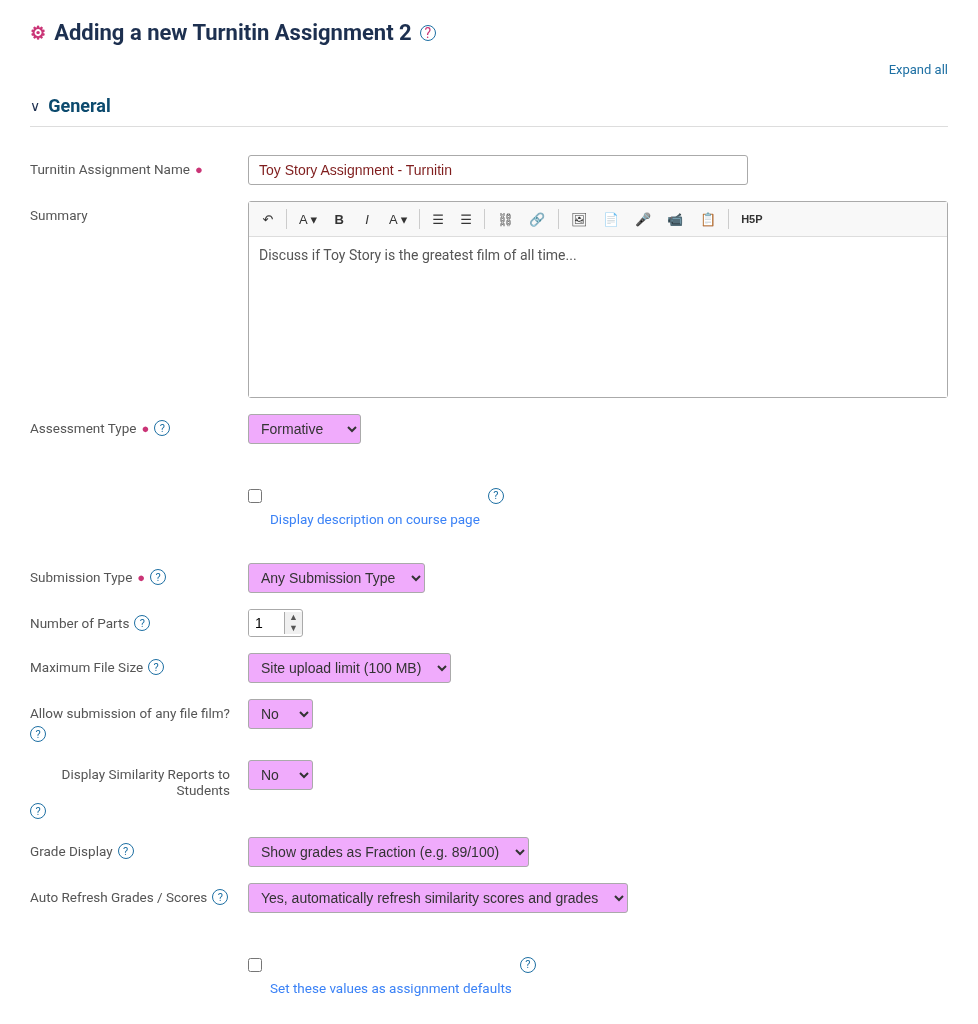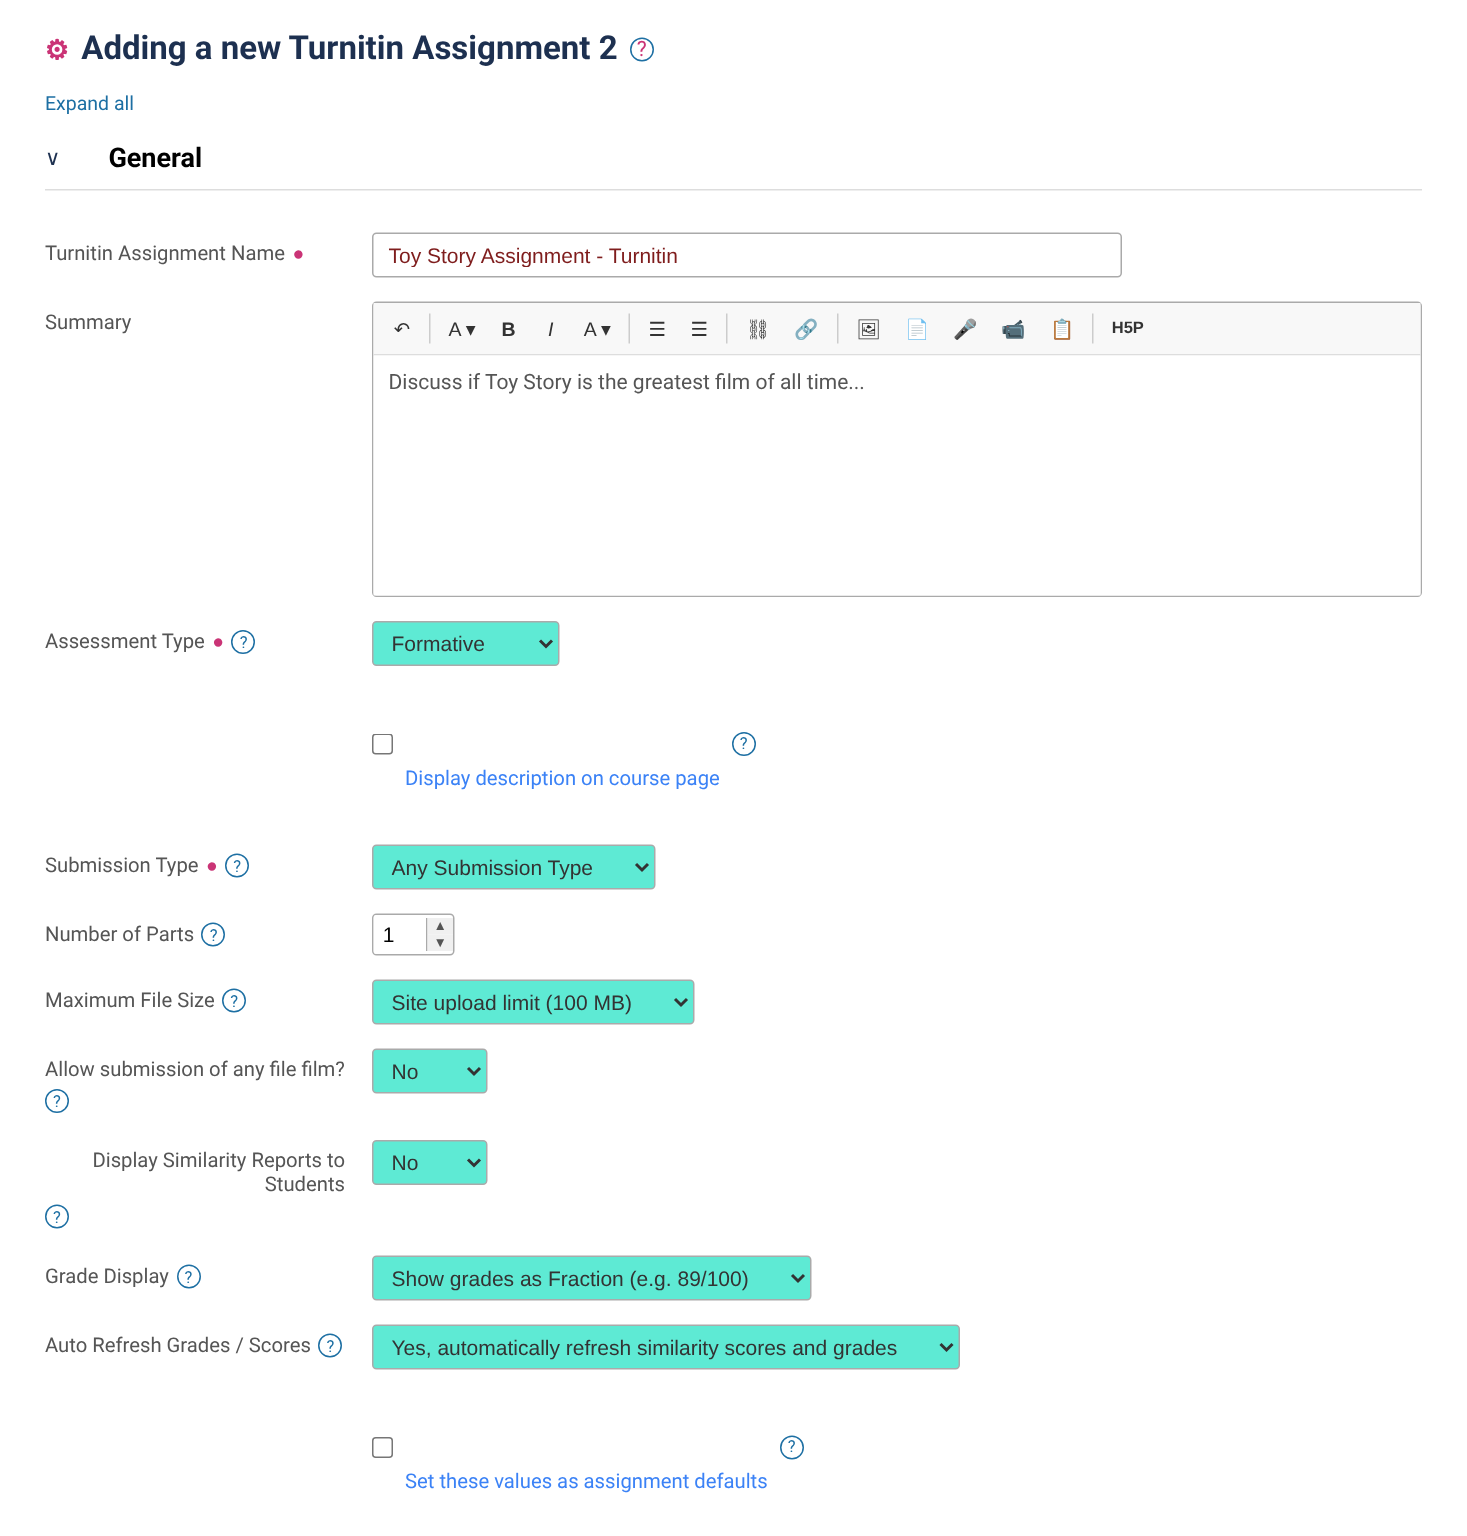--- a/index.html
+++ b/index.html
@@ -28,20 +28,21 @@
       font-weight: bold;
       color: #1d3050;
     }
     .page-title .help-icon {
       color: #ca3476;
       font-size: 14px;
       cursor: pointer;
     }
 
     .expand-all {
+      text-align: right;
       margin-bottom: 8px;
     }
     .expand-all a {
       color: #1d6fa3;
       text-decoration: none;
       font-size: 13px;
       cursor: pointer;
     }
 
     .section-header {
@@ -53,22 +54,21 @@
       margin-bottom: 20px;
     }
     .section-header .chevron {
       color: #1d3050;
       font-size: 14px;
       cursor: pointer;
     }
     .section-header h2 {
       font-size: 18px;
       font-weight: bold;
-      color: #000000;
-      margin-left: 24px;
+      color: #0c4a6e;
     }
 
     .form-table {
       width: 100%;
       border-collapse: collapse;
     }
     .form-table tr > td:first-child {
       width: 220px;
       padding: 10px 12px 10px 0;
       vertical-align: top;
@@ -153,24 +153,24 @@
       padding: 10px;
       min-height: 160px;
       font-size: 14px;
       color: #555;
       background: #fff;
     }
 
     select {
       border: 1px solid #aaa;
       border-radius: 3px;
-      padding: 5px 24px 5px 8px;
+      padding: 5px 12px 5px 8px;
       font-size: 14px;
       color: #333;
-      background: #5eead4;
+      background: #f0abfc;
       appearance: auto;
       cursor: pointer;
       outline: none;
     }
 
     .number-input-wrapper {
       display: inline-flex;
       align-items: center;
       border: 1px solid #aaa;
       border-radius: 3px;

